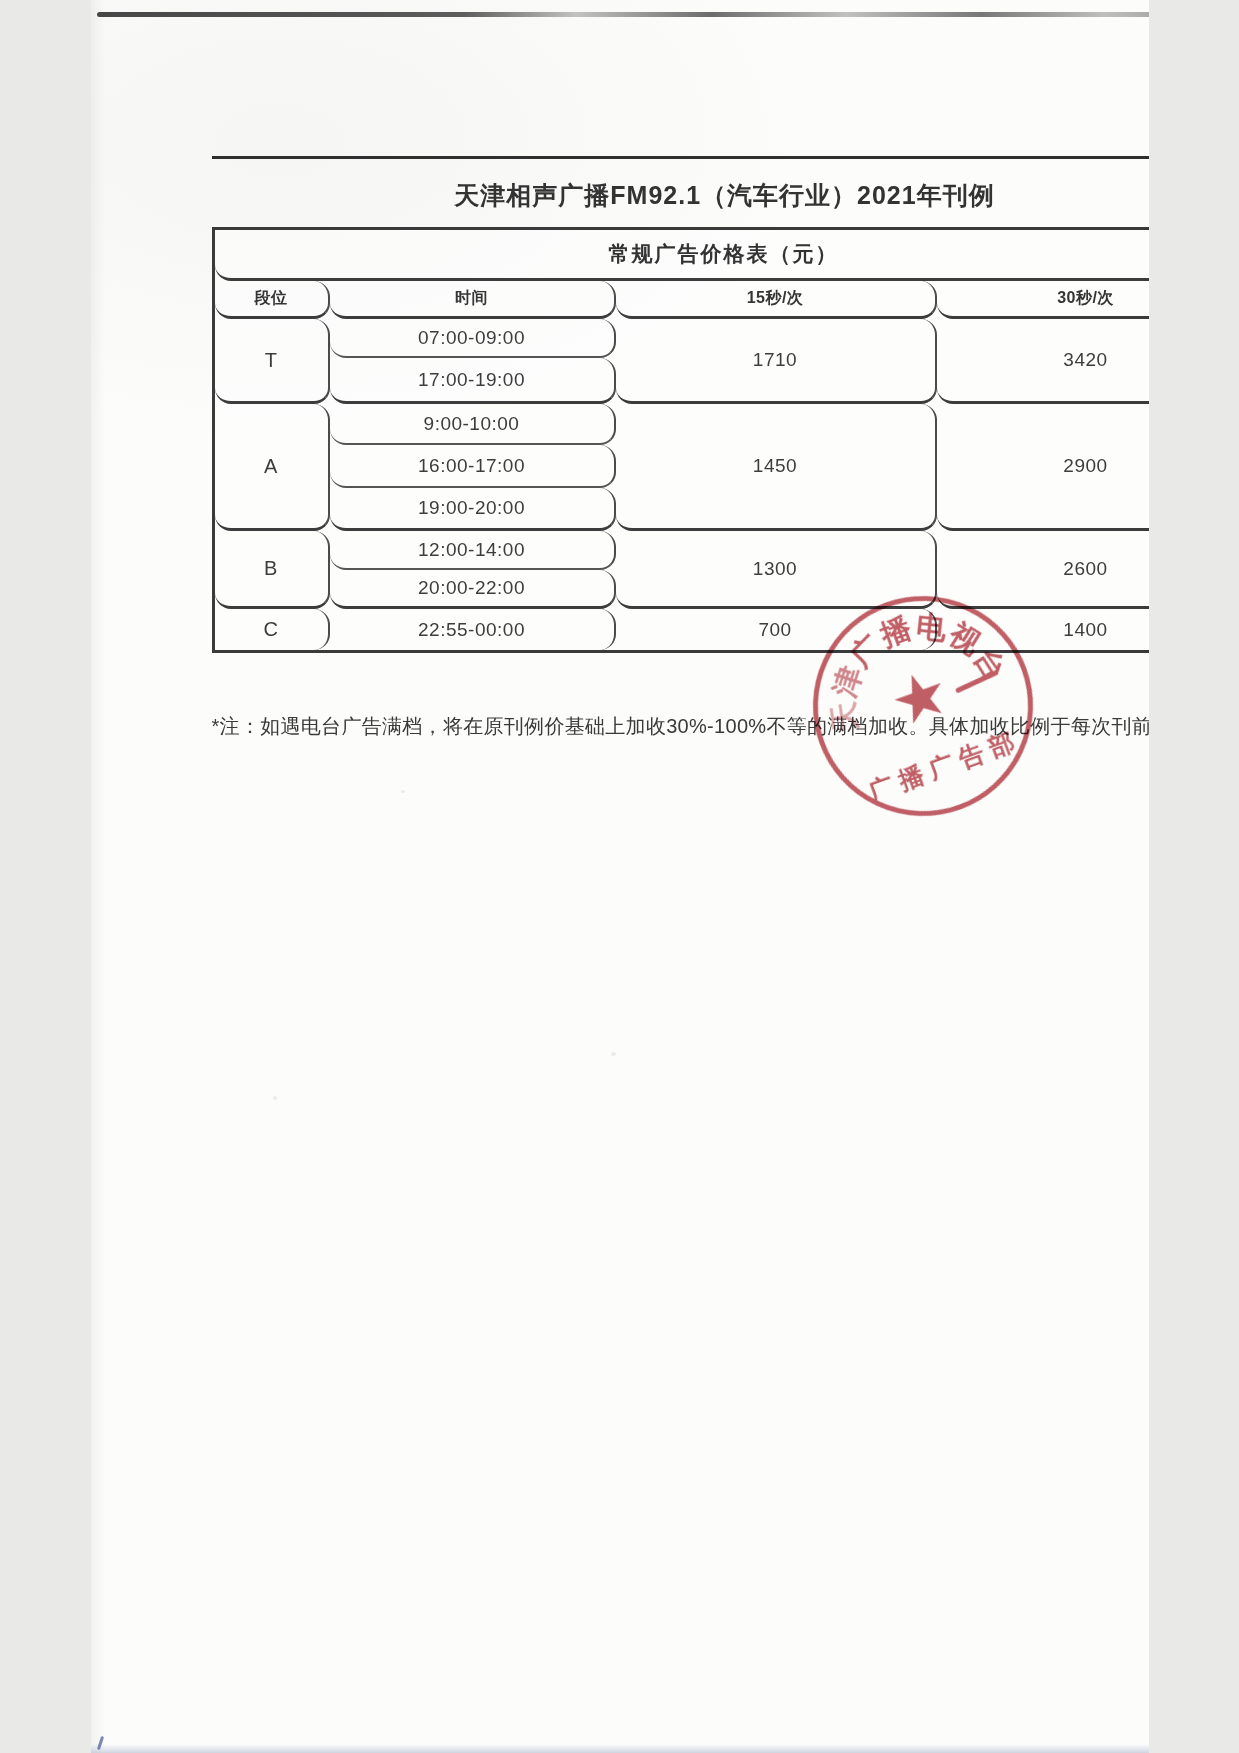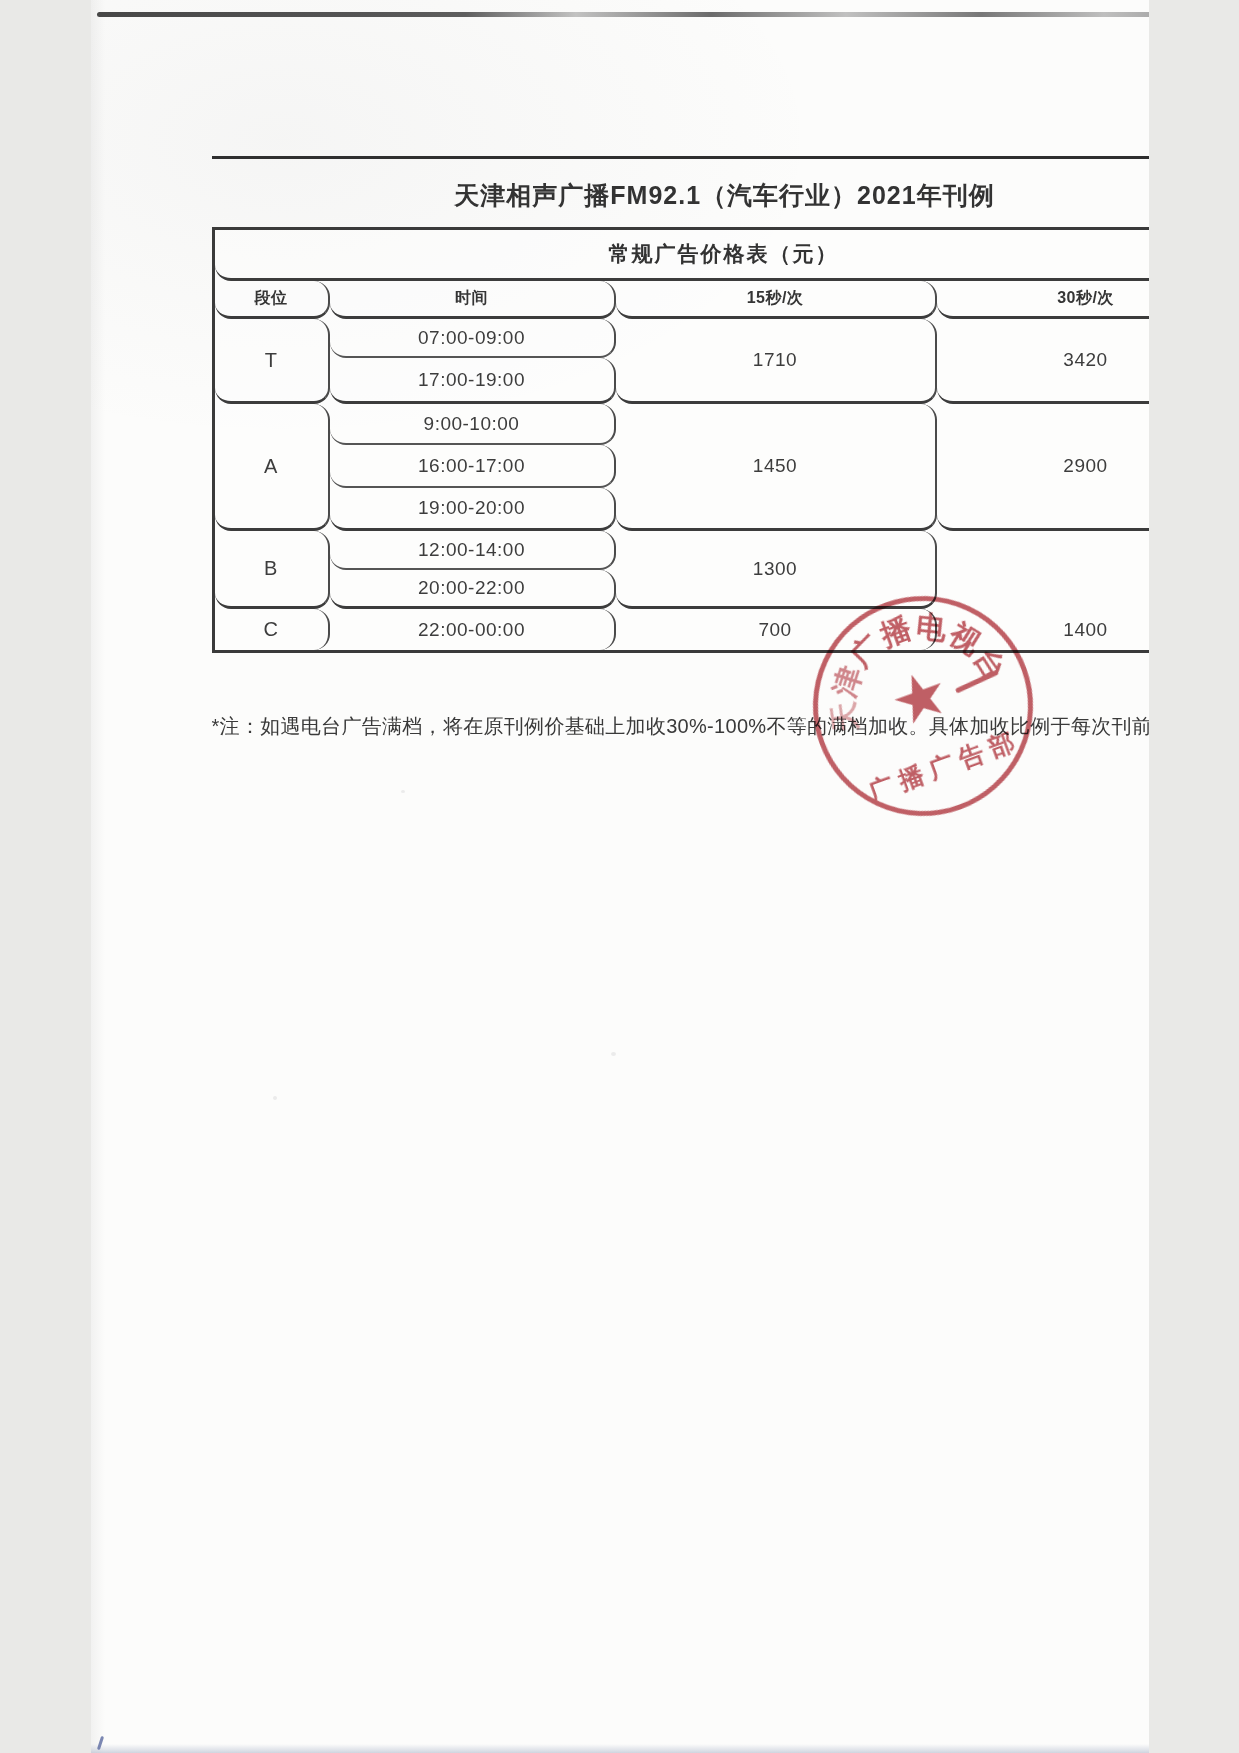--- a/index.html
+++ b/index.html
@@ -119,23 +119,24 @@
     <div class="cell" style="grid-area:5/2">9:00-10:00</div>
     <div class="cell" style="grid-area:6/2">16:00-17:00</div>
     <div class="cell sec" style="grid-area:7/2">19:00-20:00</div>
     <div class="cell sec" style="grid-area:5/3/8/4">1450</div>
     <div class="cell sec rt" style="grid-area:5/4/8/5">2900</div>
 
     <div class="cell tier sec" style="grid-area:8/1/10/2">B</div>
     <div class="cell" style="grid-area:8/2">12:00-14:00</div>
     <div class="cell sec" style="grid-area:9/2">20:00-22:00</div>
     <div class="cell sec" style="grid-area:8/3/10/4">1300</div>
+    <div class="cell sec rt" style="grid-area:8/4/10/5">2600</div>
 
     <div class="cell tier last" style="grid-area:10/1">C</div>
-    <div class="cell last" style="grid-area:10/2">22:00-00:00</div>
+    <div class="cell last" style="grid-area:10/2">22:55-00:00</div>
     <div class="cell last" style="grid-area:10/3">700</div>
     <div class="cell last rt" style="grid-area:10/4">1400</div>
   </div>
 
   <div class="note">*注：如遇电台广告满档，将在原刊例价基础上加收30%-100%不等的满档加收。具体加收比例于每次刊前查询确定</div>
 
   <div class="stamp">
     <div class="stamp-ring"></div>
     <span class="arc-ch" style="transform:translate(-50%,-50%) rotate(-78deg) translateY(-79px);opacity:.55">天</span>
     <span class="arc-ch" style="transform:translate(-50%,-50%) rotate(-52deg) translateY(-79px);opacity:.75">津</span>

